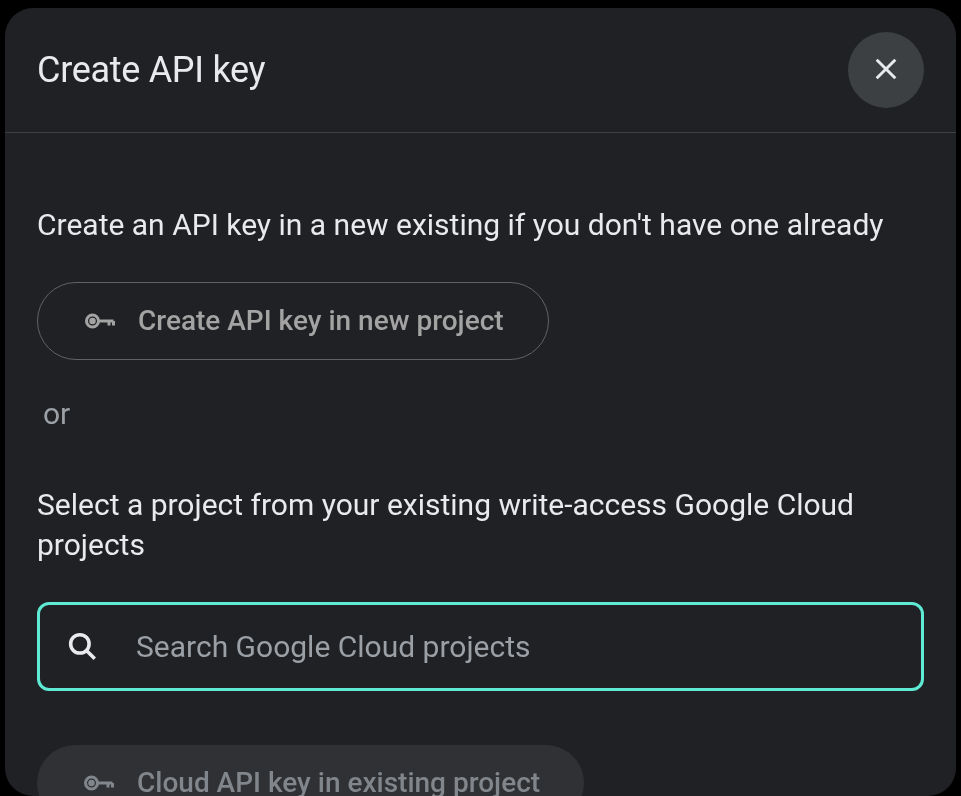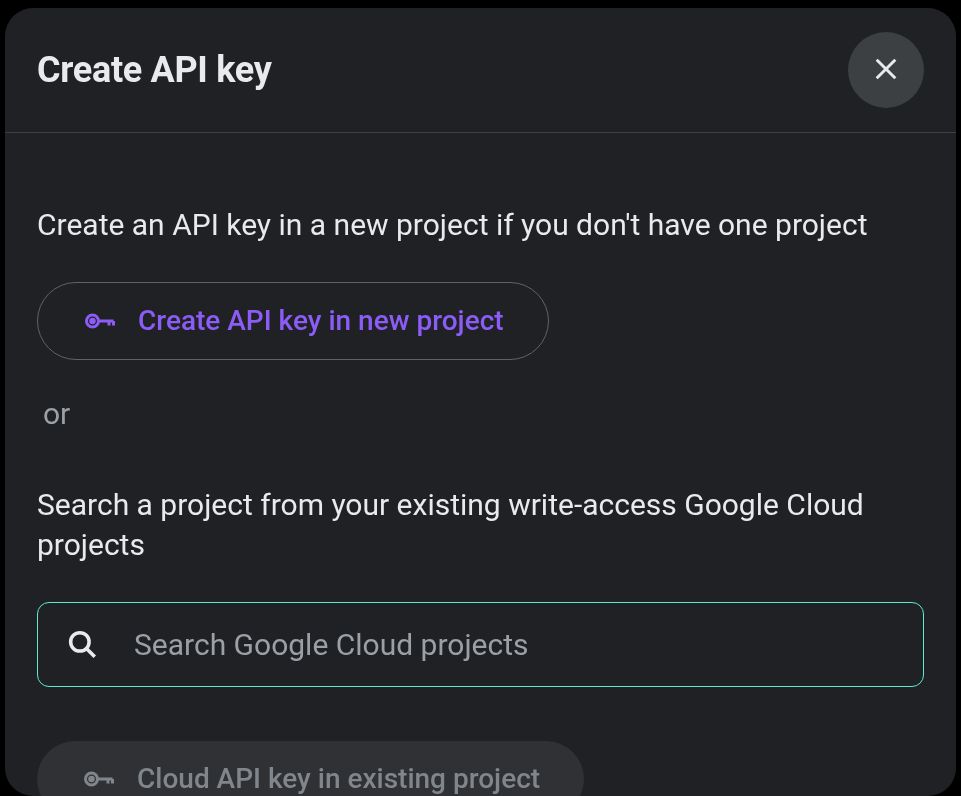--- a/index.html
+++ b/index.html
@@ -29,21 +29,21 @@
       display: flex;
       align-items: center;
       justify-content: space-between;
       padding: 24px 32px 24px 32px;
       border-bottom: 1px solid #3c4043;
     }
     
     .dialog-title {
       color: #e8eaed;
       font-size: 36px;
-      font-weight: 700;
+      font-weight: 400;
       letter-spacing: -0.3px;
     }
     
     .close-button {
       width: 76px;
       height: 76px;
       border-radius: 50%;
       background: #3c4043;
       border: none;
       display: flex;
@@ -71,21 +71,21 @@
     }
     
     .primary-button {
       display: inline-flex;
       align-items: center;
       gap: 20px;
       padding: 20px 44px;
       border-radius: 40px;
       background: transparent;
       border: 1px solid #5f6368;
-      color: #8b5cf6;
+      color: #a3a3a3;
       font-size: 28px;
       font-weight: 500;
       cursor: pointer;
       font-family: inherit;
       text-align: center;
     }
     
     .key-icon {
       display: inline-flex;
       align-items: center;
@@ -105,21 +105,21 @@
     .search-wrapper {
       position: relative;
       margin-bottom: 54px;
     }
     
     .search-input {
       width: 100%;
       padding: 24px 24px 24px 96px;
       border-radius: 12px;
       background: transparent;
-      border: 1px solid #5eead4;
+      border: 3px solid #5eead4;
       color: #e8eaed;
       font-size: 30px;
       font-family: inherit;
       outline: none;
     }
     
     .search-input::placeholder {
       color: #9aa0a6;
     }
     
@@ -167,38 +167,38 @@
       <span>
         <svg viewBox="0 0 24 24" fill="none" stroke="currentColor" stroke-width="2.2">
           <line x1="5" y1="5" x2="19" y2="19"></line>
           <line x1="19" y1="5" x2="5" y2="19"></line>
         </svg>
       </span>
     </button>
   </div>
 
   <div class="dialog-body">
-    <p class="section-text">Create an API key in a new project if you don't have one project</p>
+    <p class="section-text">Create an API key in a new existing if you don't have one already</p>
     
     <button class="primary-button">
       <span class="key-icon">
         <svg viewBox="0 0 24 24" fill="none" stroke="currentColor" stroke-width="2">
           <circle cx="7" cy="12" r="4"></circle>
           <circle cx="7" cy="12" r="1.2" fill="currentColor"></circle>
           <line x1="11" y1="12" x2="21" y2="12"></line>
           <line x1="18" y1="12" x2="18" y2="15"></line>
           <line x1="21" y1="12" x2="21" y2="15"></line>
         </svg>
       </span>
       <span>Create API key in new project</span>
     </button>
     
     <div class="or-divider">or</div>
     
-    <p class="section-text">Search a project from your existing write-access Google Cloud projects</p>
+    <p class="section-text">Select a project from your existing write-access Google Cloud projects</p>
     
     <div class="search-wrapper">
       <span class="search-icon">
         <svg viewBox="0 0 24 24" fill="none" stroke="currentColor" stroke-width="2.5">
           <circle cx="10.5" cy="10.5" r="6.5"></circle>
           <line x1="15.5" y1="15.5" x2="21" y2="21"></line>
         </svg>
       </span>
       <input type="text" class="search-input" placeholder="Search Google Cloud projects" style="">
     </div>

